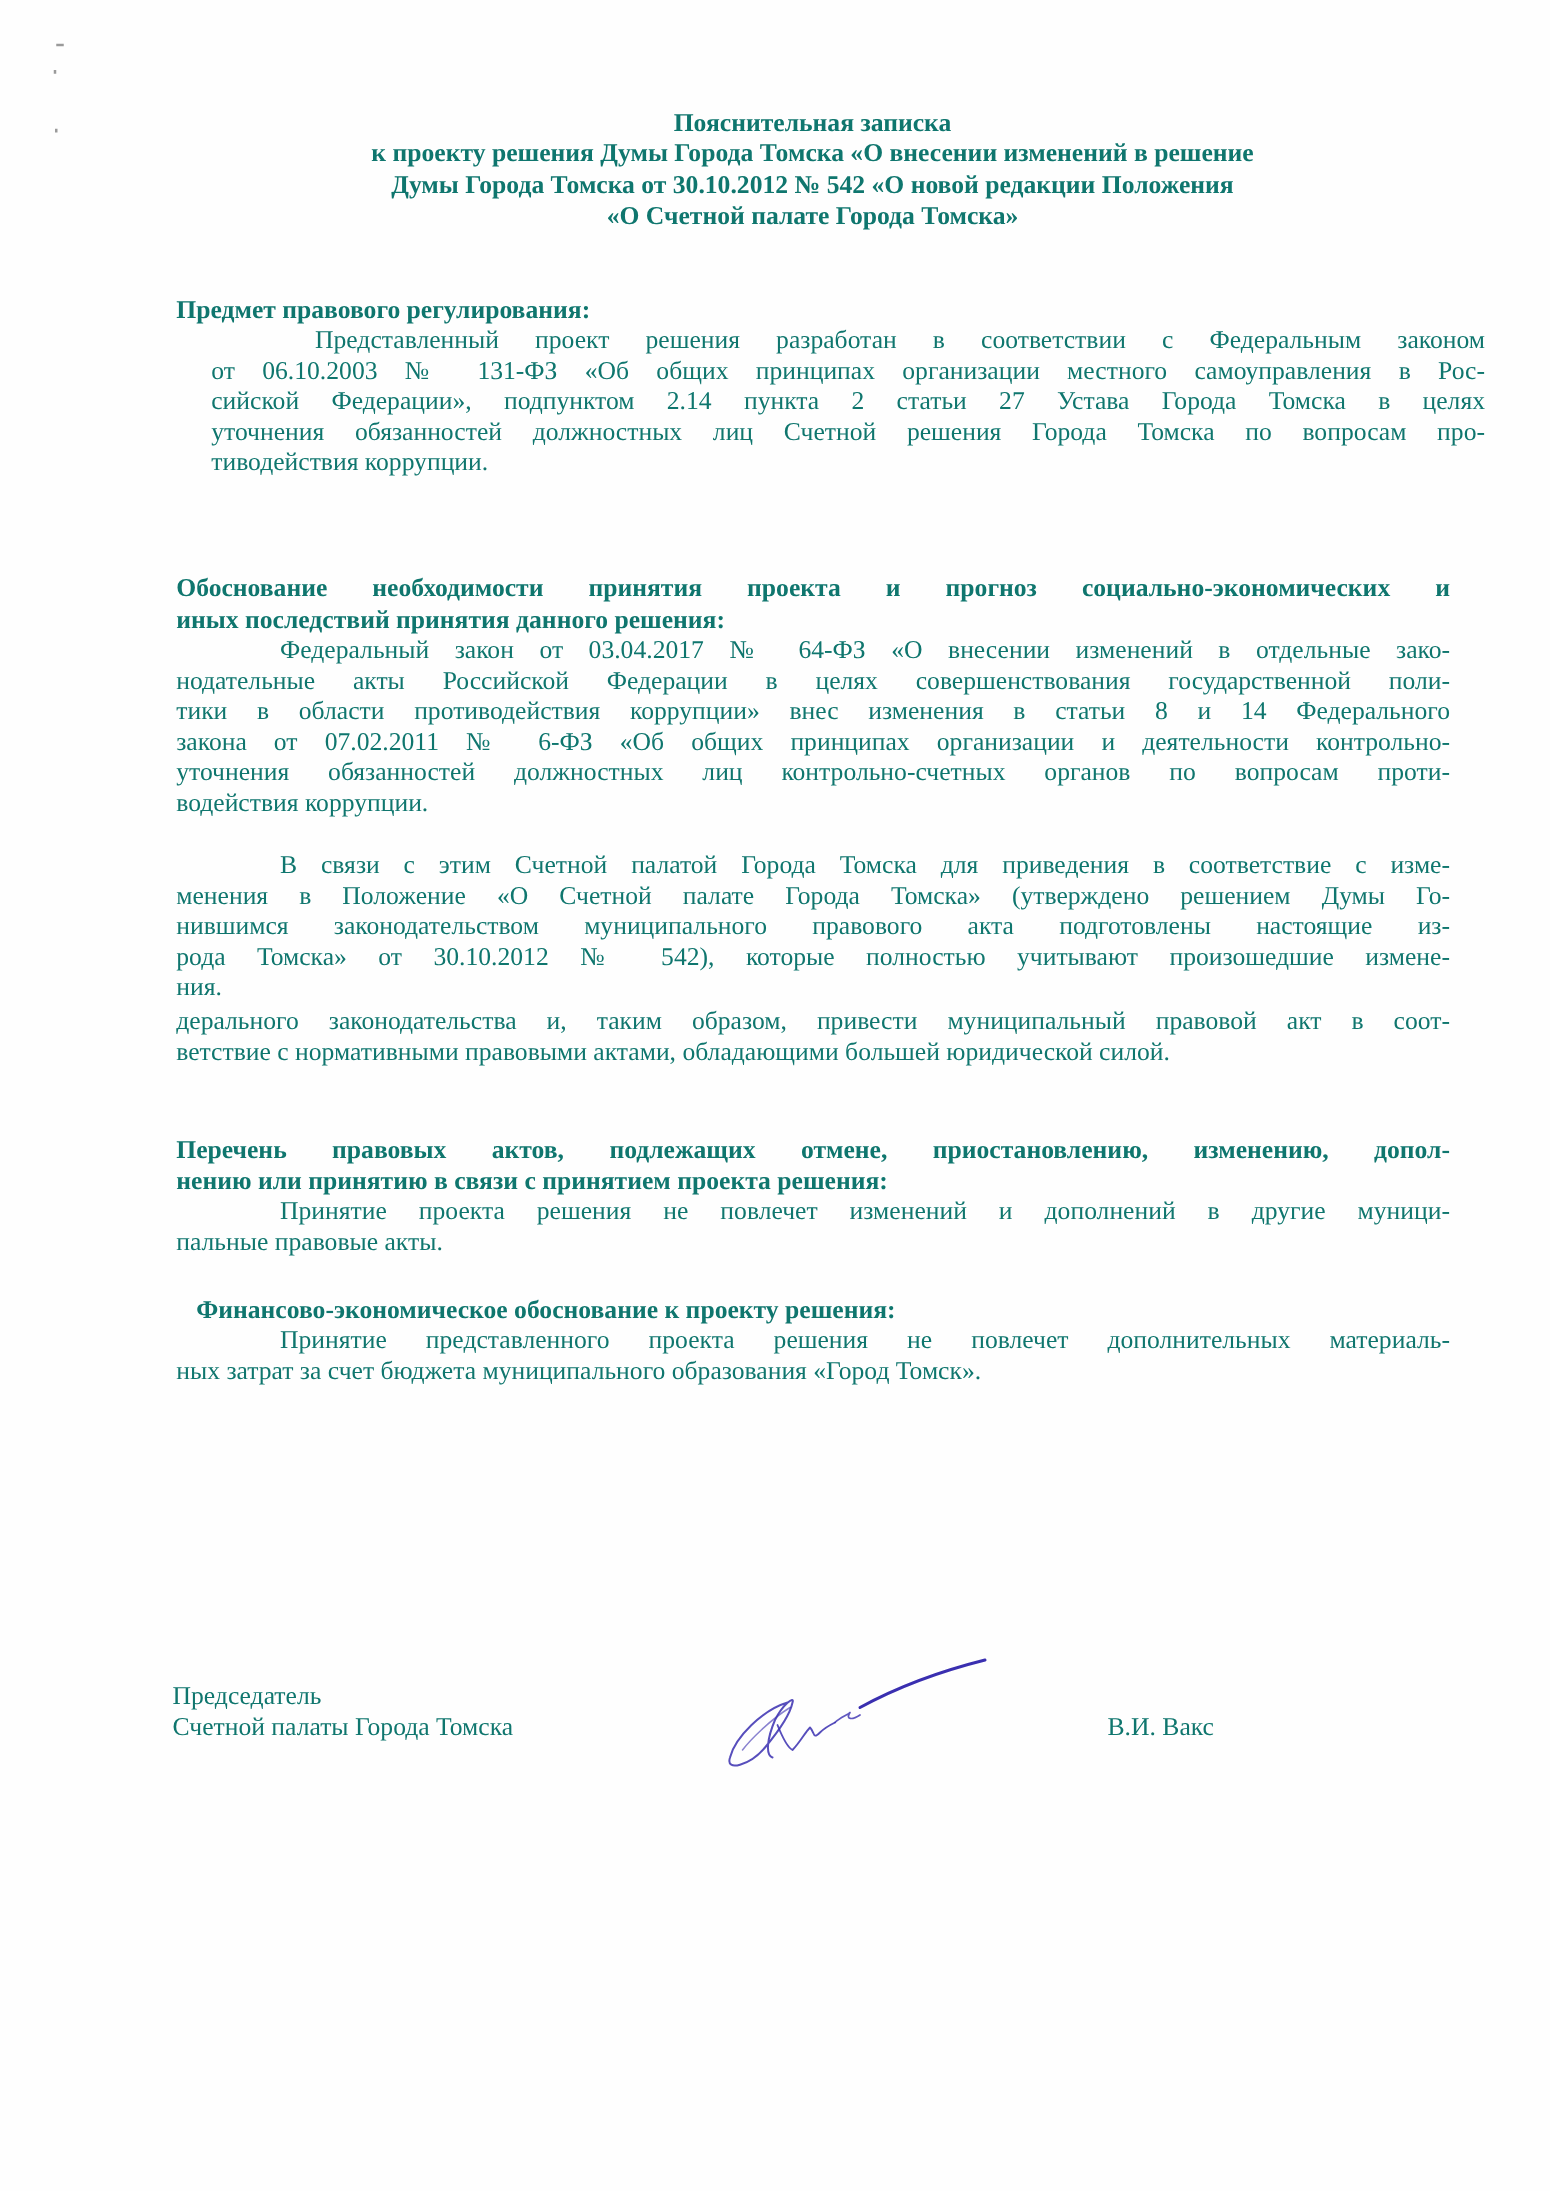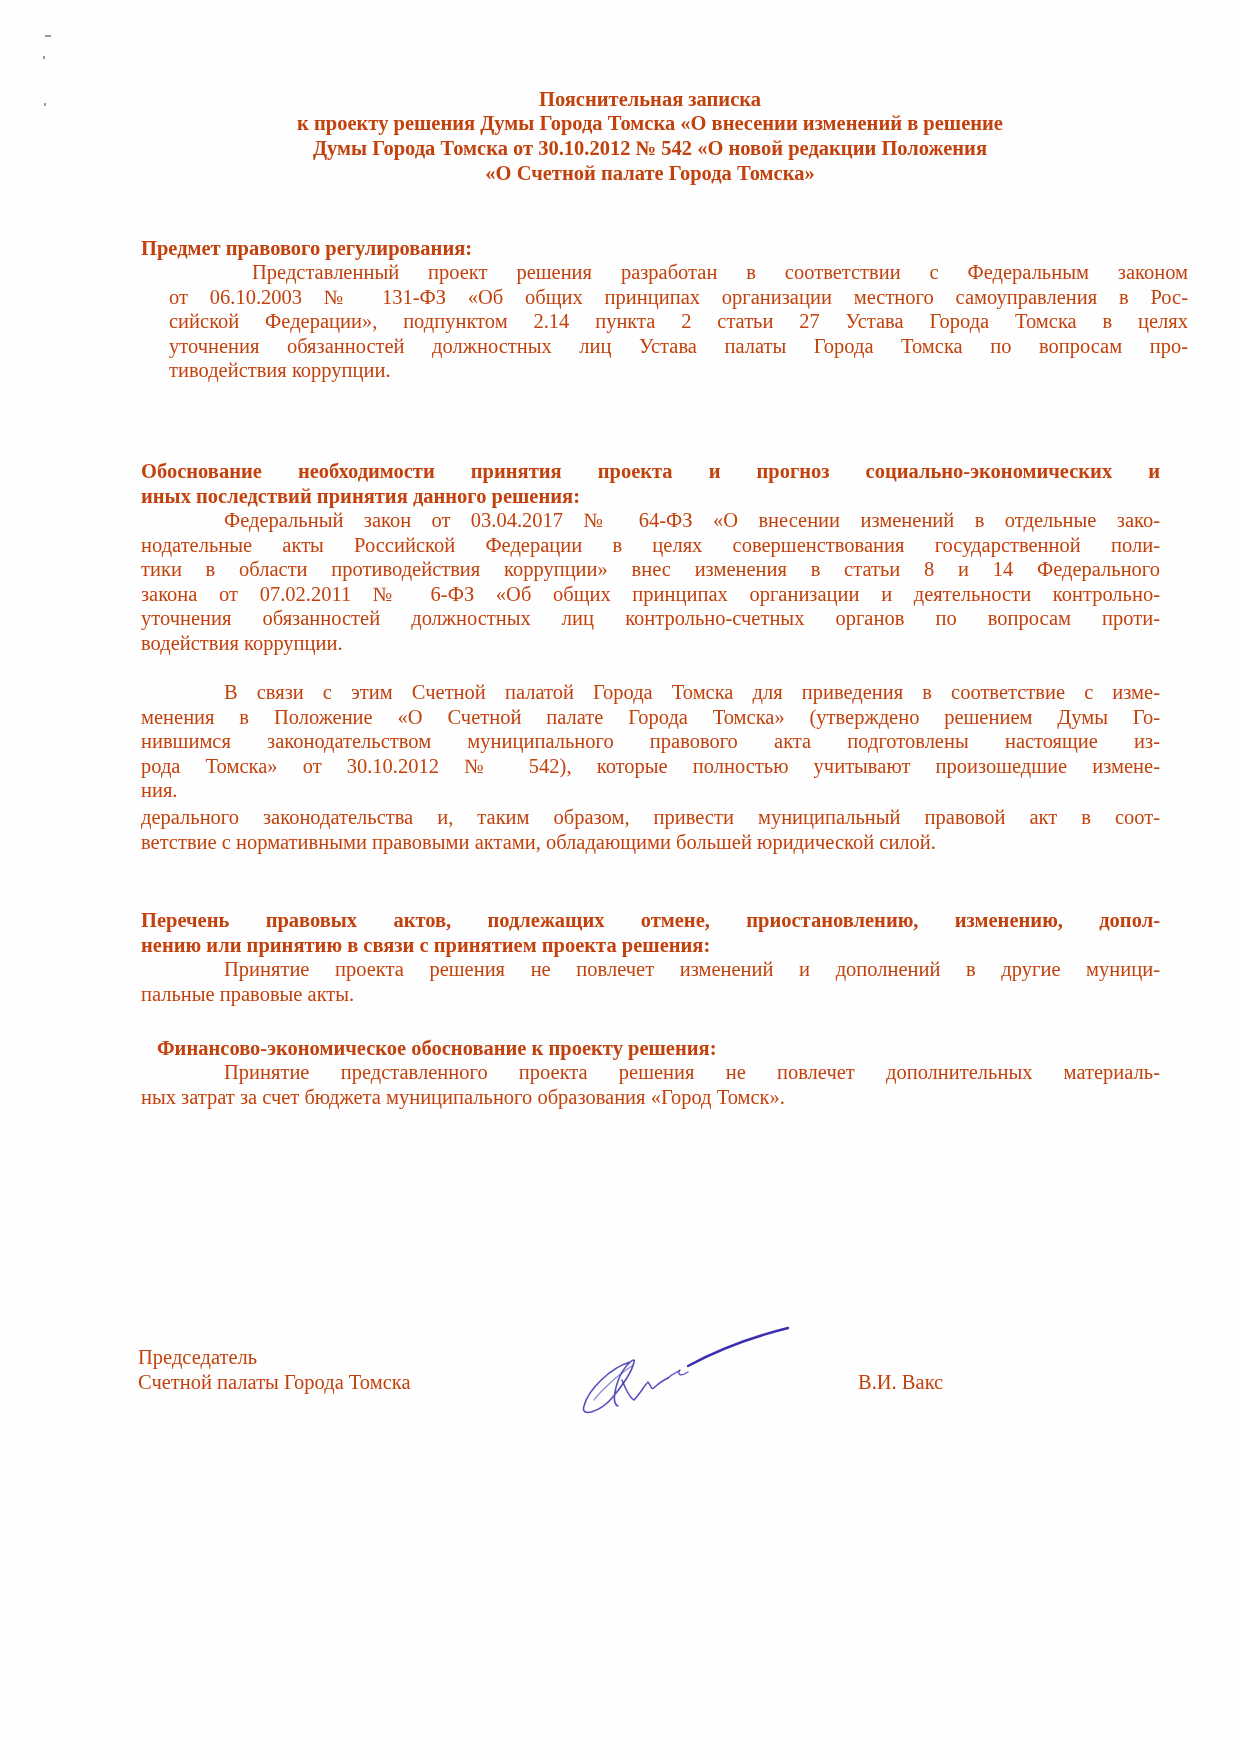--- a/index.html
+++ b/index.html
@@ -1,27 +1,27 @@
 <!DOCTYPE html>
 <html><head>
 <meta charset="utf-8">
 <style>
   html, body { margin: 0; padding: 0; background: #ffffff; }
   body { width: 1240px; height: 1753px; position: relative; overflow: hidden; }
   .page { position: absolute; left: 0; top: 0; width: 1240px; height: 1753px; background: #fefefe; }
-  .doc { font-family: "Liberation Serif", "DejaVu Serif", serif; color: #c2410c; }
+  .doc { font-family: "Liberation Serif", "DejaVu Serif", serif; color: #0f766e; }
   .title { position: absolute; left: 140px; width: 1020px; text-align: center; font-weight: bold; font-size: 20.5px; line-height: 24px; }
   .heading { position: absolute; left: 141px; width: 1019px; font-weight: bold; font-size: 20.5px; line-height: 24.5px; text-align: justify; }
   .para { position: absolute; left: 141px; width: 1019px; font-size: 20.5px; line-height: 24.5px; }
   .line { display: block; white-space: nowrap; text-align: justify; text-align-last: justify; height: 24.5px; }
   .line.last { text-align-last: left; }
   .line.indent { padding-left: 83px; }
   .title .tline { display: block; white-space: nowrap; height: 24px; }
   .sig-left { position: absolute; left: 138px; top: 1345px; font-size: 20.5px; line-height: 25px; }
-  .sig-name { position: absolute; left: 858px; top: 1370px; font-size: 20.5px; line-height: 25px; }
+  .sig-name { position: absolute; left: 886px; top: 1370px; font-size: 20.5px; line-height: 25px; }
   .signature { position: absolute; left: 560px; top: 1320px; width: 230px; height: 110px; }
   .scan-mark { position: absolute; background: #9a9a9a; }
 </style>
 </head>
 <body>
 
 <div class="page doc">
 
   <div class="scan-mark" style="left:45px;top:35px;width:6px;height:2px;"></div>
   <div class="scan-mark" style="left:43px;top:56px;width:2px;height:3px;"></div>
@@ -34,21 +34,21 @@
     <span class="tline">«О Счетной палате Города Томска»</span>
   </div>
 
   <div class="heading" style="top:236px;">
     <span class="line last">Предмет правового регулирования:</span>
   </div>
   <div class="para" style="top:260px;margin-left:28px;">
     <span class="line indent">Представленный проект решения разработан в соответствии с Федеральным законом</span>
     <span class="line">от 06.10.2003 № 131-ФЗ «Об общих принципах организации местного самоуправления в Рос-</span>
     <span class="line">сийской Федерации», подпунктом 2.14 пункта 2 статьи 27 Устава Города Томска в целях</span>
-    <span class="line">уточнения обязанностей должностных лиц Устава палаты Города Томска по вопросам про-</span>
+    <span class="line">уточнения обязанностей должностных лиц Счетной решения Города Томска по вопросам про-</span>
     <span class="line last">тиводействия коррупции.</span>
   </div>
 
   <div class="heading" style="top:459px;">
     <span class="line">Обоснование необходимости принятия проекта и прогноз социально-экономических и</span>
     <span class="line last">иных последствий принятия данного решения:</span>
   </div>
   <div class="para" style="top:508px;">
     <span class="line indent">Федеральный закон от 03.04.2017 № 64-ФЗ «О внесении изменений в отдельные зако-</span>
     <span class="line">нодательные акты Российской Федерации в целях совершенствования государственной поли-</span>

